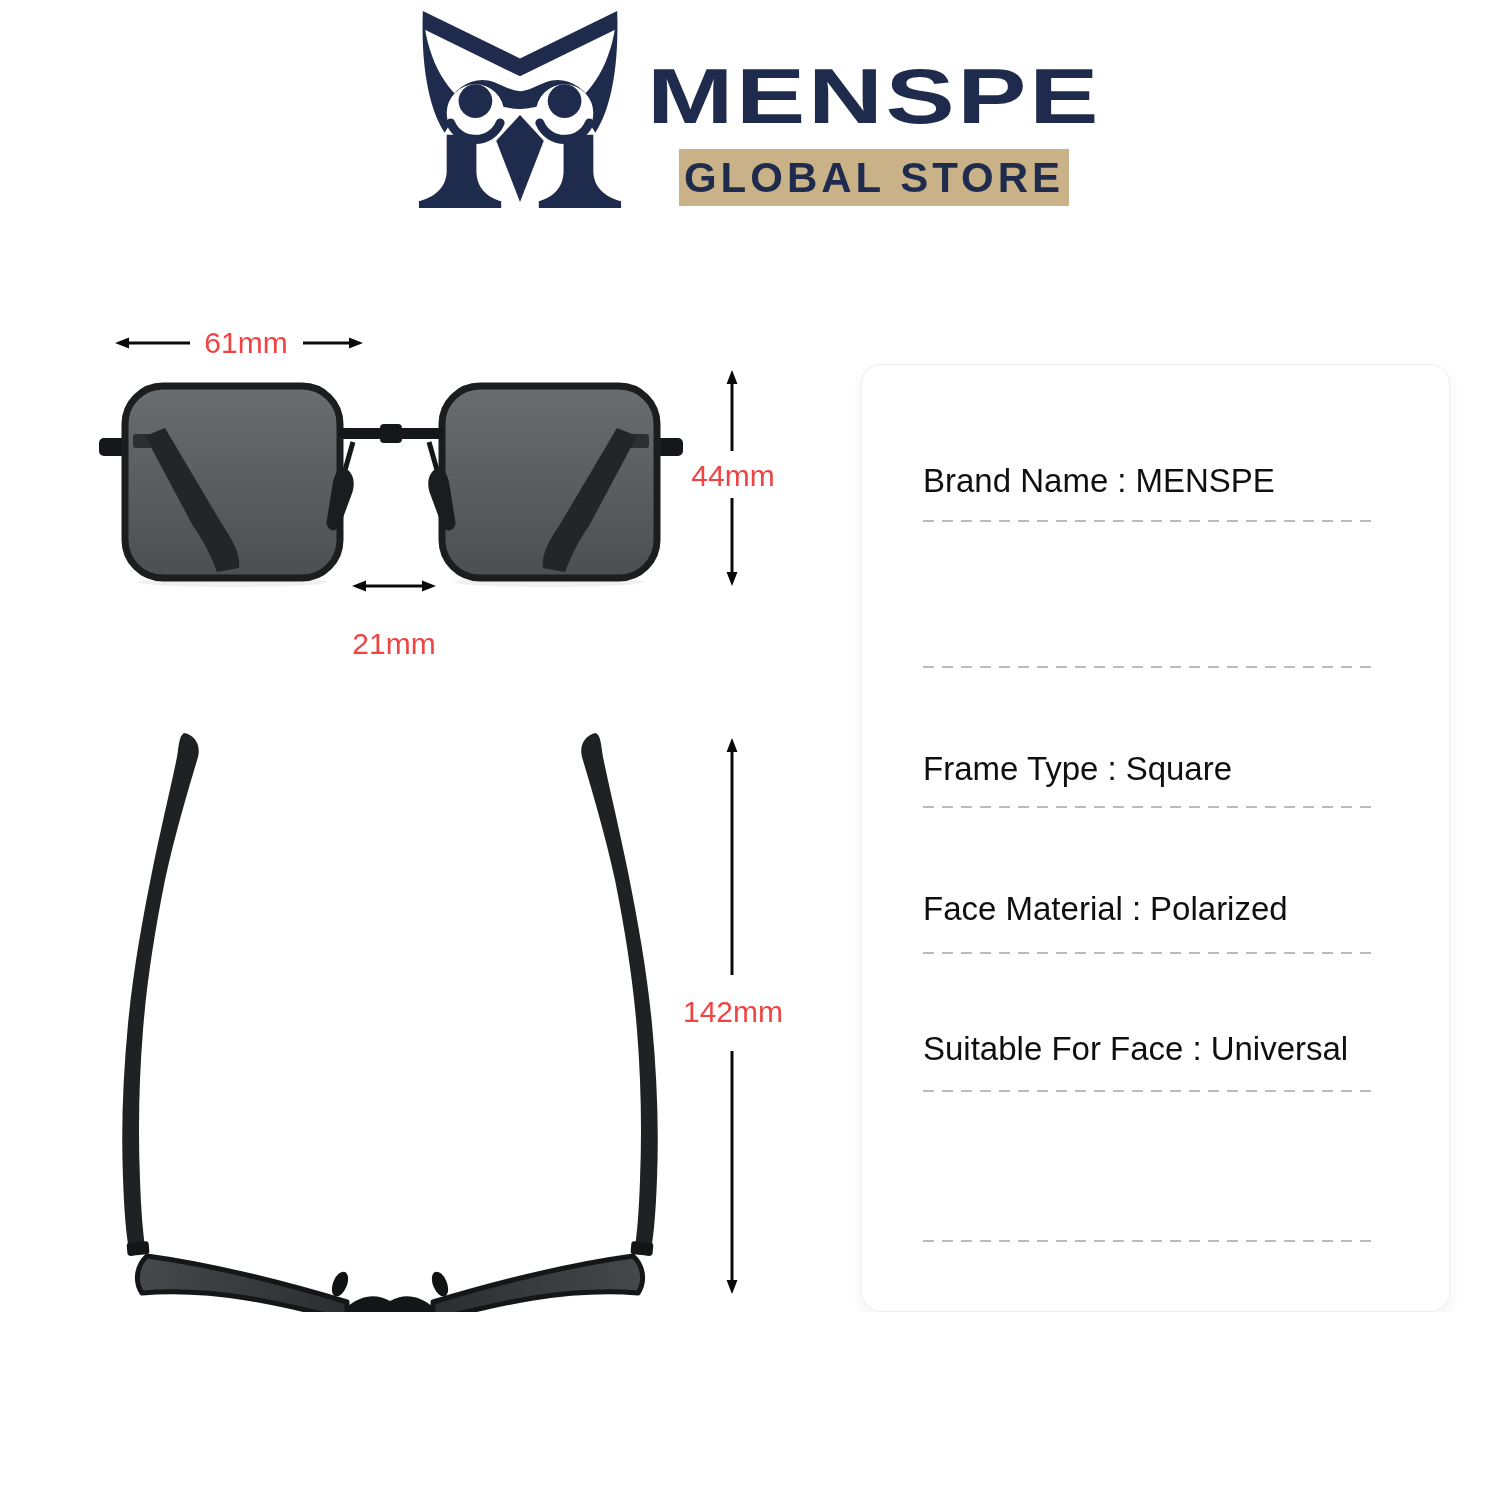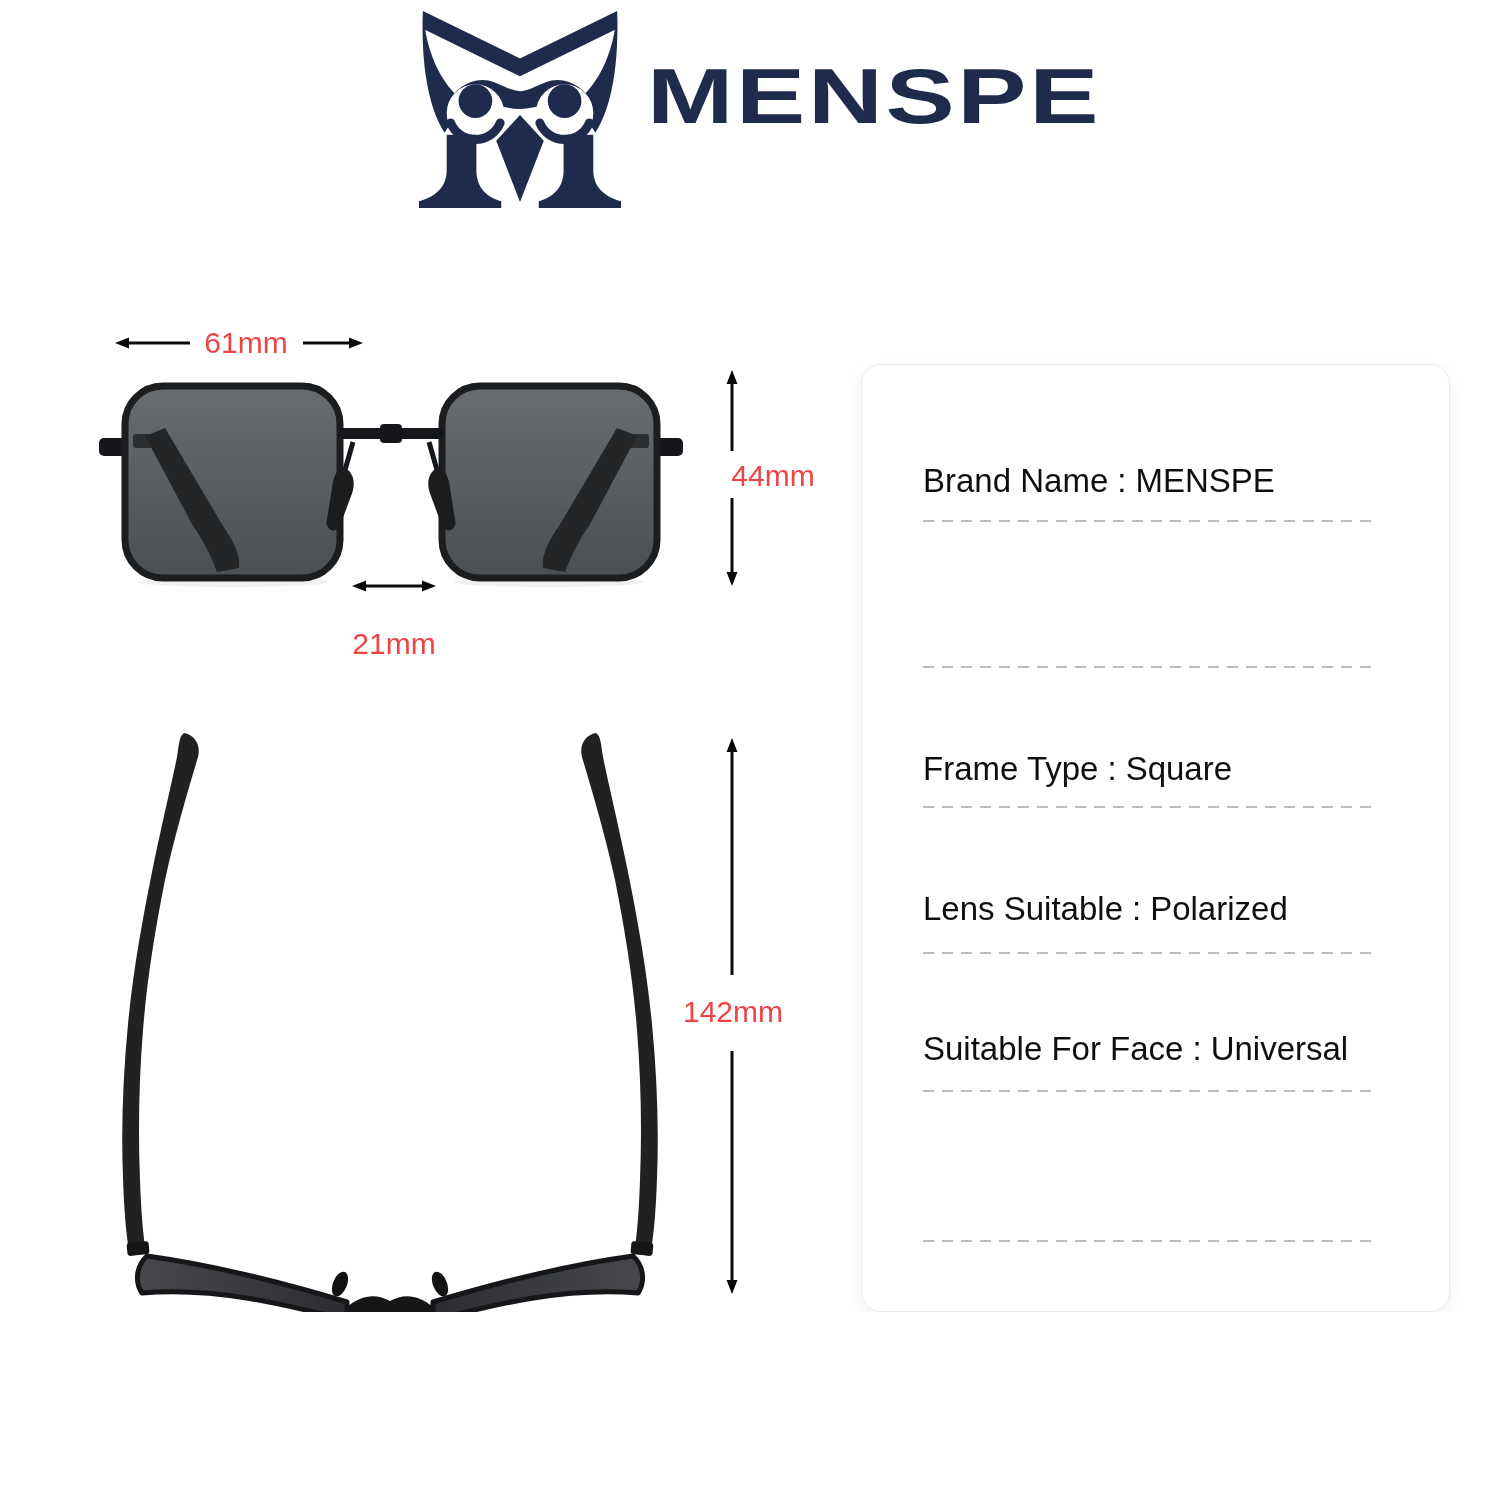--- a/index.html
+++ b/index.html
@@ -68,20 +68,21 @@
     <path d="M53,122 A27,27 0 0 0 103,122" fill="none" stroke="#1e2b4c" stroke-width="9" stroke-linecap="round"></path>
     <path d="M143,122 A27,27 0 0 0 193,122" fill="none" stroke="#1e2b4c" stroke-width="9" stroke-linecap="round"></path>
     <g fill="#1e2b4c">
       <path d="M123,114 L99,140 L123,202 L147,140 Z"></path>
       <path d="M49,134 L79,134 L79,170 C79,188 90,197 104,201 L104,208 L21,208 L21,201 C36,197 49,188 49,170 Z"></path>
       <path d="M197,134 L167,134 L167,170 C167,188 156,197 142,201 L142,208 L225,208 L225,201 C210,197 197,188 197,170 Z"></path>
     </g>
   </svg>
 
   <div class="brand-name">MENSPE</div>
+  <div class="brand-tagline">GLOBAL STORE</div>
 
   <svg class="front-view" width="600" height="210" viewBox="0 0 600 210" aria-hidden="true">
     <defs>
       <linearGradient id="lensGrad" x1="0" y1="0" x2="0" y2="1">
         <stop offset="0" stop-color="#6a6d70"></stop>
         <stop offset="0.5" stop-color="#5b5e61"></stop>
         <stop offset="1" stop-color="#4c4f52"></stop>
       </linearGradient>
     </defs>
     <ellipse cx="138" cy="204" rx="95" ry="5" fill="#000" opacity="0.06"></ellipse>
@@ -109,21 +110,21 @@
       <polygon points="251,8 237,2.5 237,13.5"></polygon>
   </svg>
   <div class="dim-label" style="left:246px; top:343px">61mm</div>
 
   <svg class="dim-arrow" style="left:724px; top:367px" width="16" height="222" viewBox="0 0 16 222">
     <polygon points="8,3 2.5,17 13.5,17"></polygon>
       <line x1="8" y1="17" x2="8" y2="84"></line>
     <line x1="8" y1="131" x2="8" y2="205"></line>
       <polygon points="8,219 2.5,205 13.5,205"></polygon>
   </svg>
-  <div class="dim-label" style="left:773px; top:476px">44mm</div>
+  <div class="dim-label" style="left:733px; top:476px">44mm</div>
 
   <svg class="dim-arrow" style="left:350px; top:578px" width="88" height="16" viewBox="0 0 88 16">
     <polygon points="2,8 16,2.5 16,13.5"></polygon>
       <line x1="14" y1="8" x2="74" y2="8"></line>
     <polygon points="86,8 72,2.5 72,13.5"></polygon>
   </svg>
   <div class="dim-label" style="left:394px; top:644px">21mm</div>
 
   <svg class="top-view" width="610" height="595" viewBox="0 0 610 595" aria-hidden="true">
     <defs>
@@ -171,21 +172,21 @@
     <div class="spec-sep" style="top:155px"></div>
 
     <div class="spec-sep" style="top:301px"></div>
 
     <div class="spec-row" style="top:382px">
       <span>Frame Type</span><span class="colon">:</span><span>Square</span>
     </div>
     <div class="spec-sep" style="top:441px"></div>
 
     <div class="spec-row" style="top:522px">
-      <span>Lens Suitable</span><span class="colon">:</span><span>Polarized</span>
+      <span>Face Material</span><span class="colon">:</span><span>Polarized</span>
     </div>
     <div class="spec-sep" style="top:587px"></div>
 
     <div class="spec-row" style="top:662px">
       <span>Suitable For Face</span><span class="colon">:</span><span>Universal</span>
     </div>
     <div class="spec-sep" style="top:725px"></div>
 
     <div class="spec-sep" style="top:875px"></div>
 

